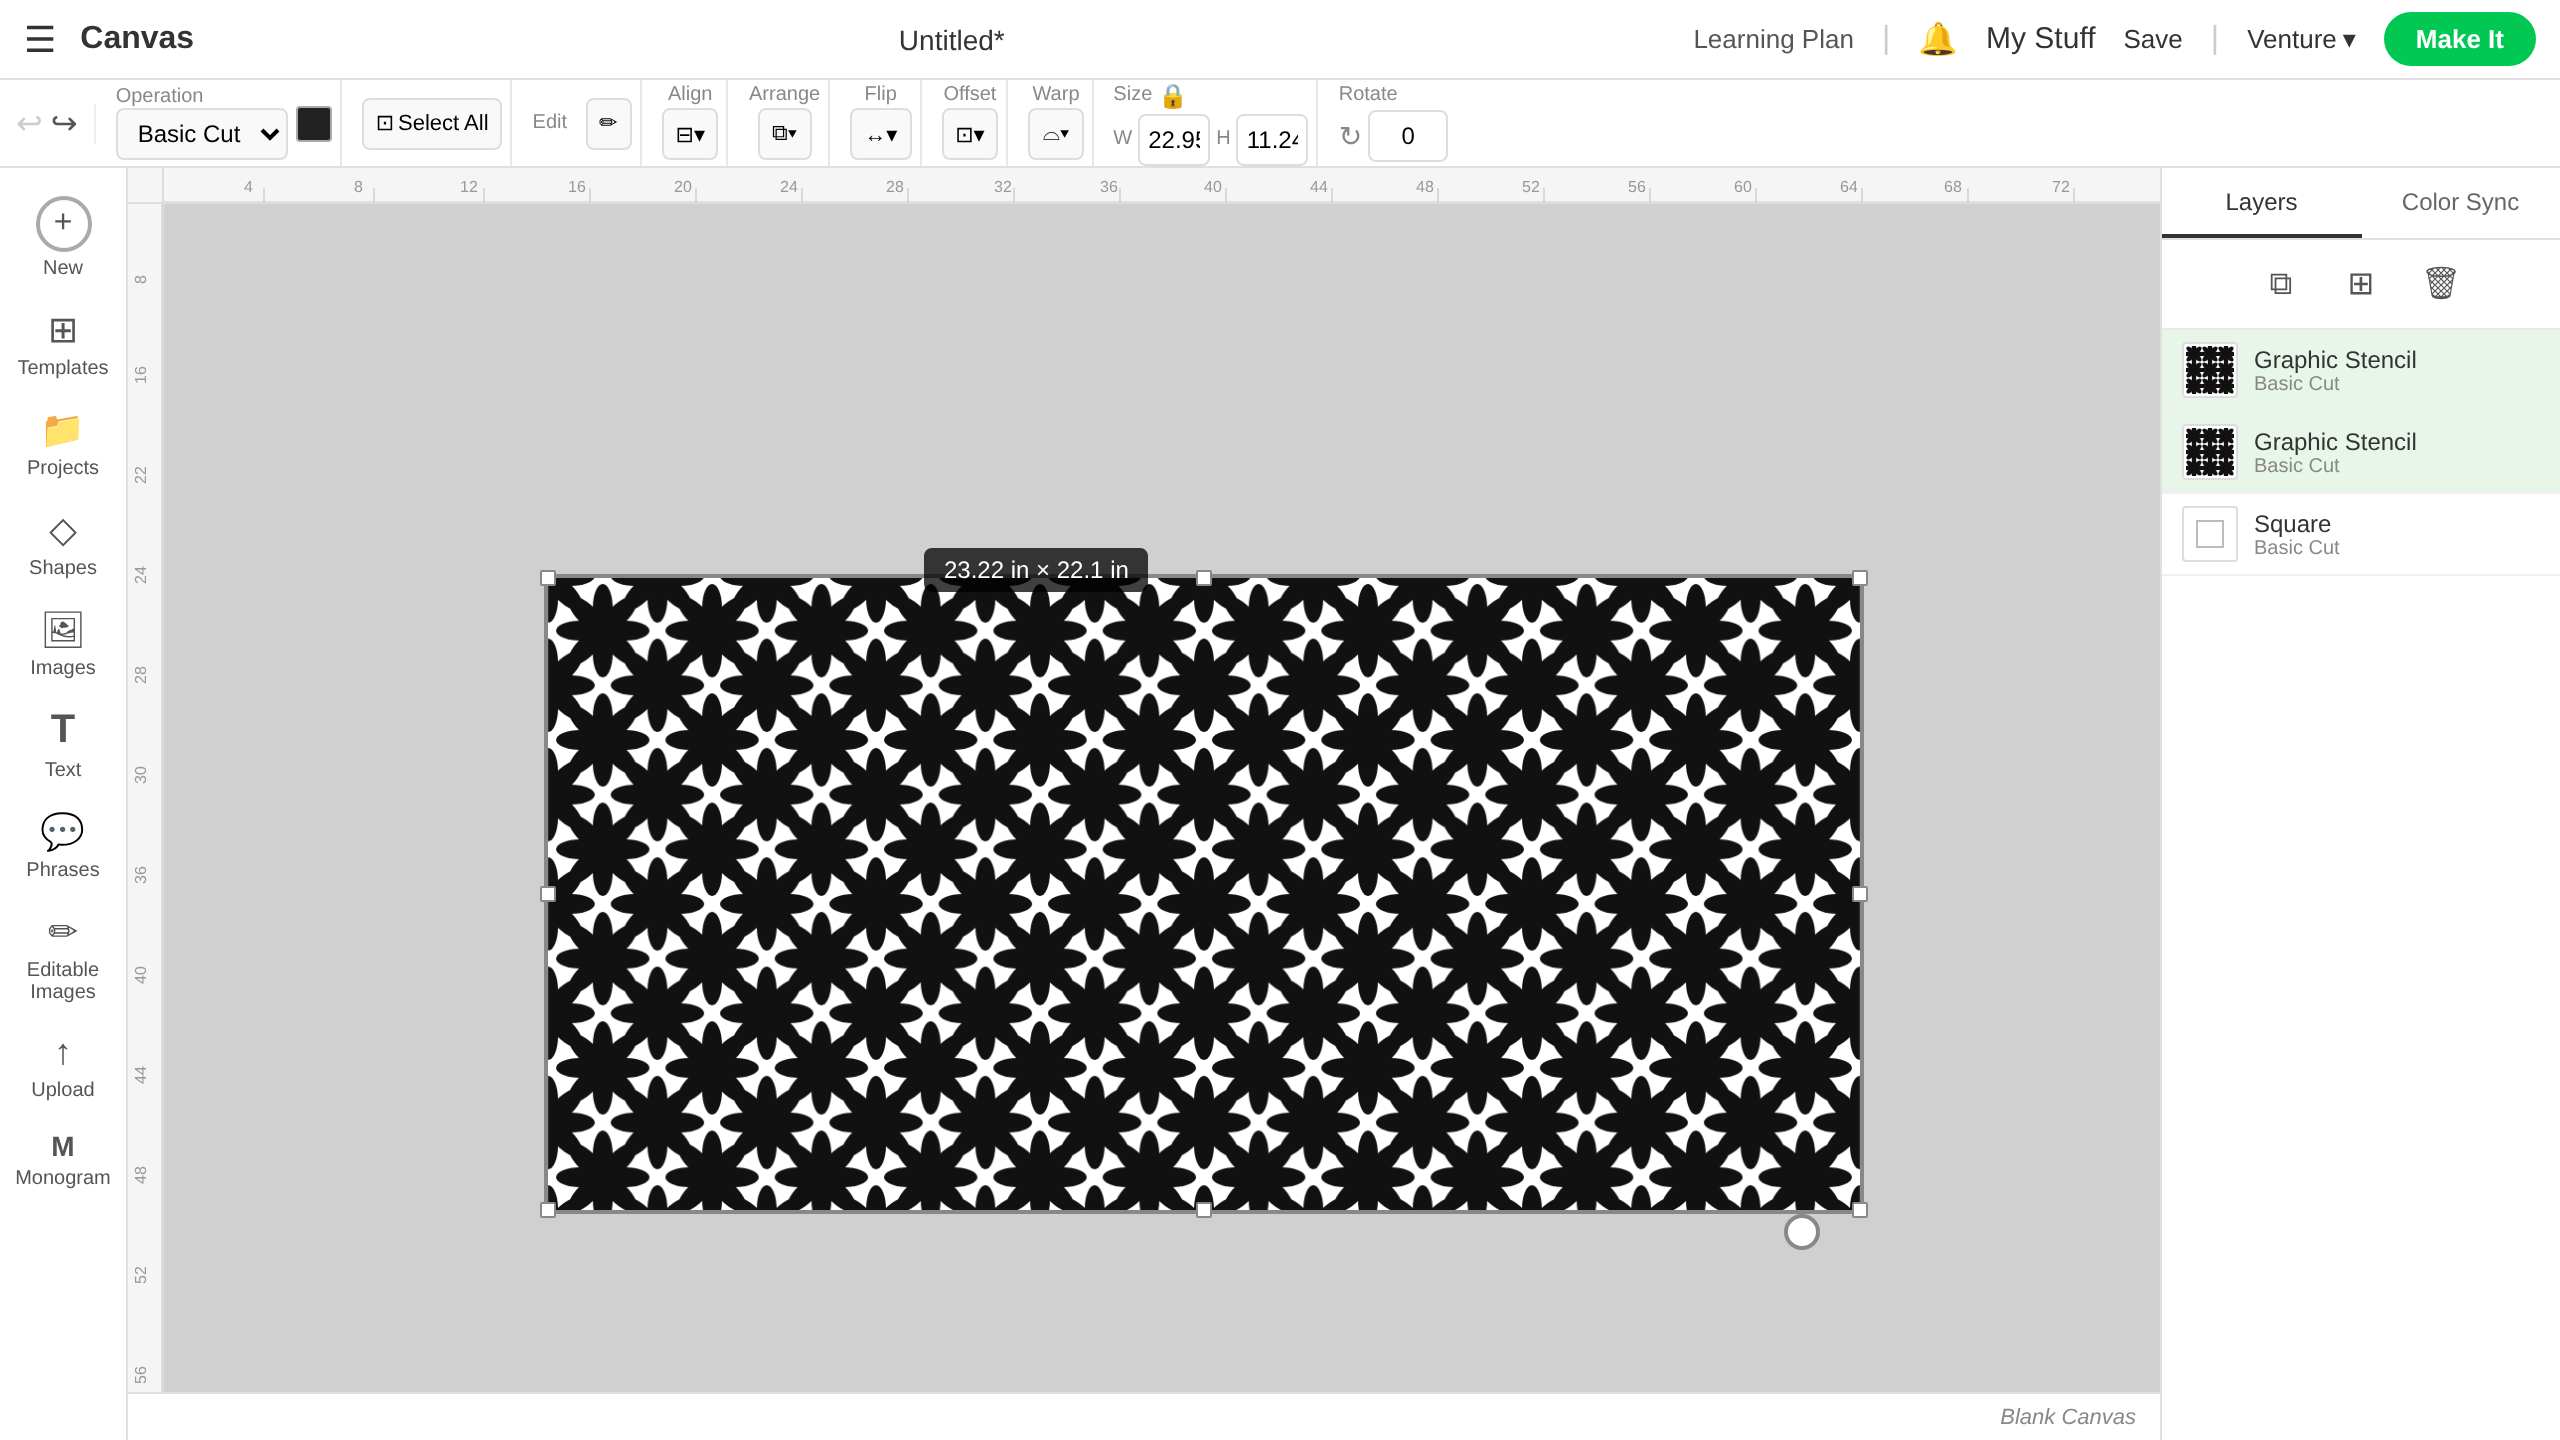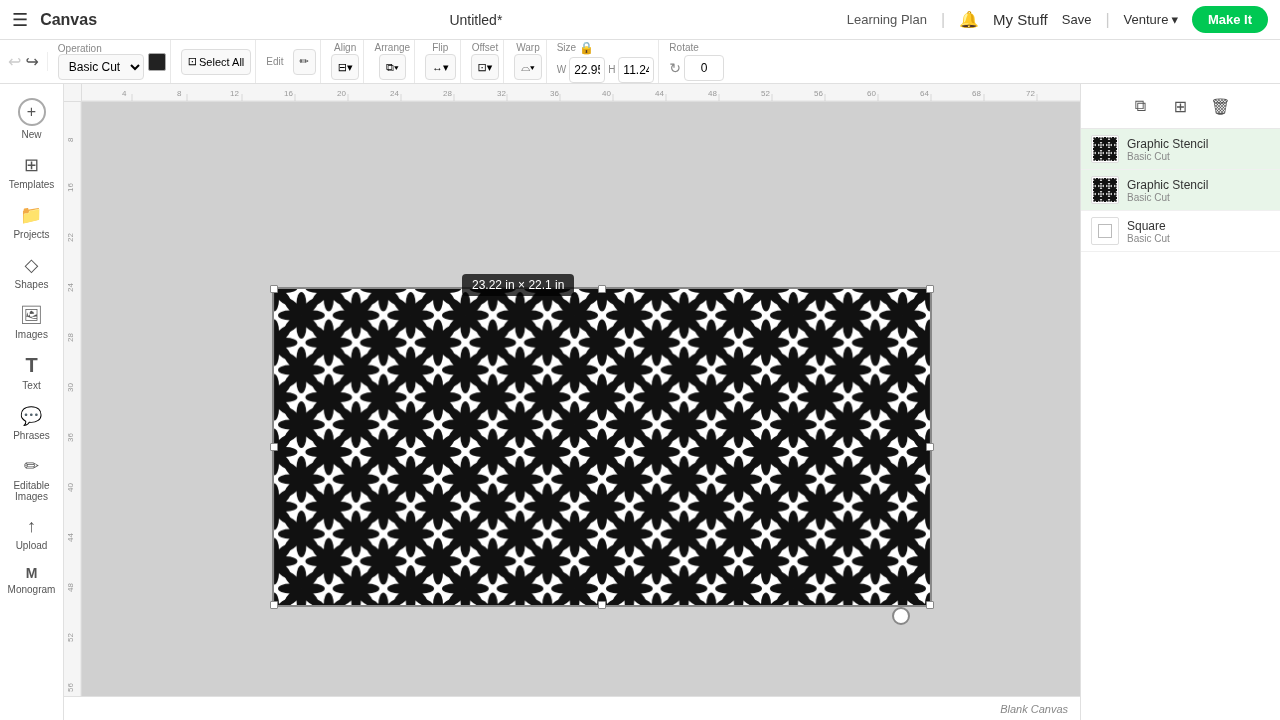--- a/index.html
+++ b/index.html
@@ -661,20 +661,28 @@
       </div>
     </div>
 
     <div class="canvas-bottom">
       <span style="display:flex;align-items:center;gap:6px;font-style:italic;">Blank Canvas</span>
     </div>
   </div>
 
   <div class="right-panel">
 
+    <div class="panel-tabs">
+      <div class="panel-tab active">
+        <span>Layers</span>
+      </div>
+      <div class="panel-tab">
+        <span>Color Sync</span>
+      </div>
+    </div>
 
     <div class="panel-actions">
       <button class="panel-action-btn">
         <span>⧉</span>
       </button>
       <button class="panel-action-btn">
         <span>⊞</span>
       </button>
       <button class="panel-action-btn">
         <span>🗑</span>

